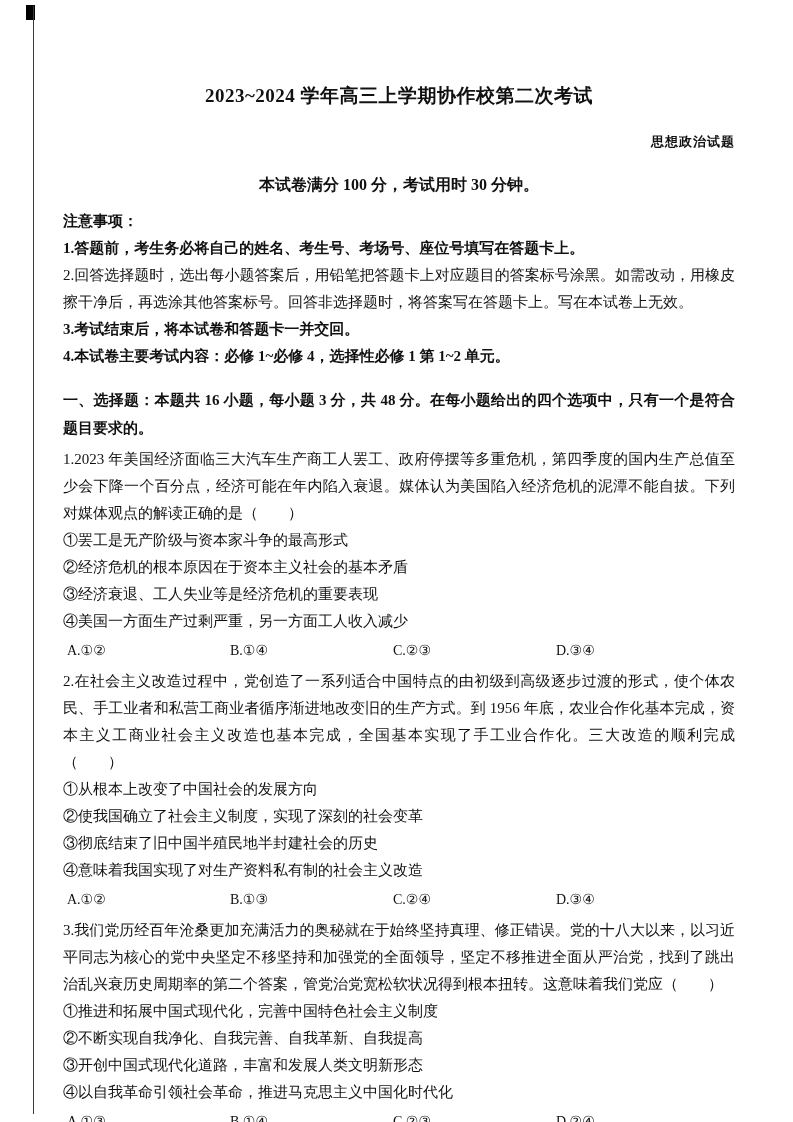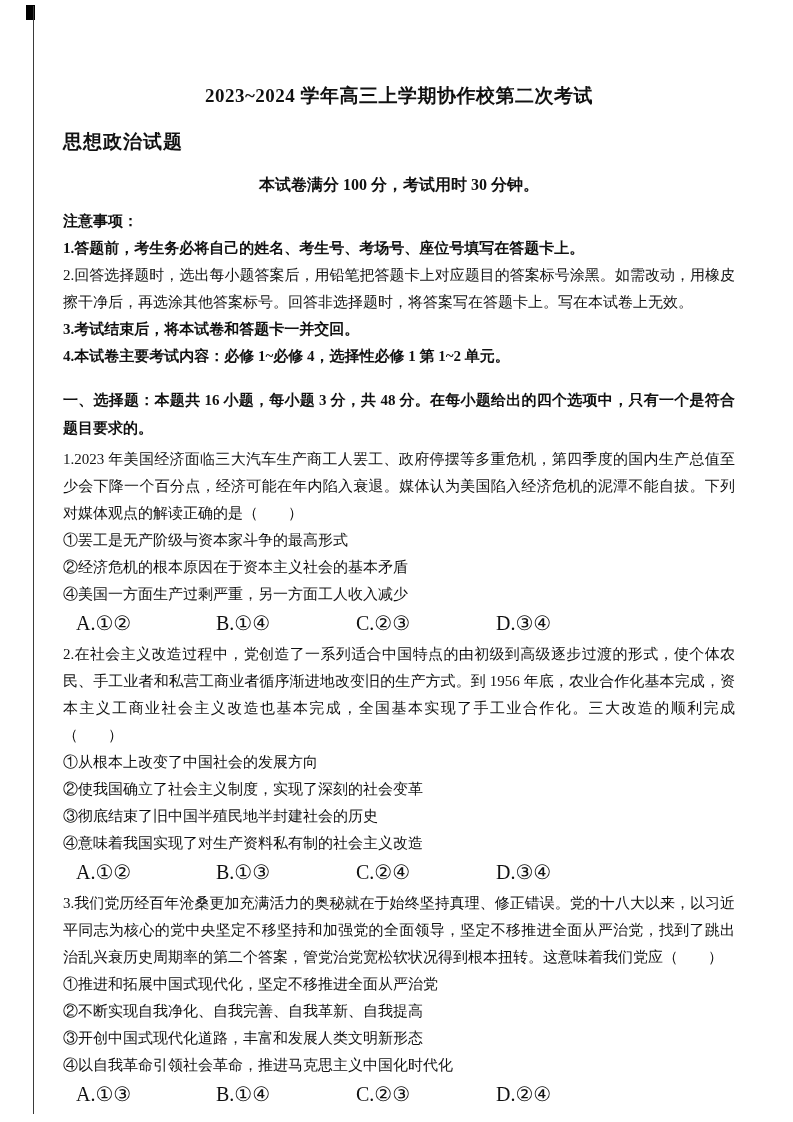--- a/index.html
+++ b/index.html
@@ -42,23 +42,23 @@
   }
   .title {
     text-align: center;
     font-weight: bold;
     font-size: 19px;
     line-height: 24px;
     margin: 0 0 22px 0;
     letter-spacing: 0.5px;
   }
   .subject {
-    text-align: left;
+    text-align: right;
     font-weight: bold;
-    font-size: 19px;
+    font-size: 13px;
     line-height: 24px;
     margin: 0 0 20px 0;
     letter-spacing: 1px;
   }
   .exam-info {
     text-align: center;
     font-weight: bold;
     font-size: 16px;
     line-height: 22px;
     margin: 0 0 12px 0;
@@ -92,23 +92,24 @@
     text-align: justify;
     margin: 0;
   }
   .q-option {
     font-size: 15px;
     line-height: 27px;
     margin: 0;
   }
   .answer-row {
     display: flex;
-    font-size: 20px;
+    font-size: 14px;
     line-height: 27px;
-    margin: 2px 0 0 13px;
+    margin: 2px 0 0 4px;
+    gap: 23px;
   }
   .answer-row .choice {
     display: inline-block;
     width: 140px;
   }
   .answer-row .choice:last-child { width: auto; }
 </style>
 </head>
 <body>
 
@@ -127,20 +128,21 @@
     <p class="para">2.回答选择题时，选出每小题答案后，用铅笔把答题卡上对应题目的答案标号涂黑。如需改动，用橡皮擦干净后，再选涂其他答案标号。回答非选择题时，将答案写在答题卡上。写在本试卷上无效。</p>
     <p class="para bold">3.考试结束后，将本试卷和答题卡一并交回。</p>
     <p class="para bold">4.本试卷主要考试内容：必修 1~必修 4，选择性必修 1 第 1~2 单元。</p>
 
     <p class="section-heading">一、选择题：本题共 16 小题，每小题 3 分，共 48 分。在每小题给出的四个选项中，只有一个是符合题目要求的。</p>
 
     <div class="question">
       <p class="q-stem">1.2023 年美国经济面临三大汽车生产商工人罢工、政府停摆等多重危机，第四季度的国内生产总值至少会下降一个百分点，经济可能在年内陷入衰退。媒体认为美国陷入经济危机的泥潭不能自拔。下列对媒体观点的解读正确的是（　　）</p>
       <p class="q-option">①罢工是无产阶级与资本家斗争的最高形式</p>
       <p class="q-option">②经济危机的根本原因在于资本主义社会的基本矛盾</p>
+      <p class="q-option">③经济衰退、工人失业等是经济危机的重要表现</p>
       <p class="q-option">④美国一方面生产过剩严重，另一方面工人收入减少</p>
       <p class="answer-row">
         <span class="choice">A.①②</span>
         <span class="choice">B.①④</span>
         <span class="choice">C.②③</span>
         <span class="choice">D.③④</span>
       </p>
     </div>
 
     <div class="question">
@@ -152,21 +154,21 @@
       <p class="answer-row">
         <span class="choice">A.①②</span>
         <span class="choice">B.①③</span>
         <span class="choice">C.②④</span>
         <span class="choice">D.③④</span>
       </p>
     </div>
 
     <div class="question">
       <p class="q-stem">3.我们党历经百年沧桑更加充满活力的奥秘就在于始终坚持真理、修正错误。党的十八大以来，以习近平同志为核心的党中央坚定不移坚持和加强党的全面领导，坚定不移推进全面从严治党，找到了跳出治乱兴衰历史周期率的第二个答案，管党治党宽松软状况得到根本扭转。这意味着我们党应（　　）</p>
-      <p class="q-option">①推进和拓展中国式现代化，坚定不移推进全面从严治党</p>
+      <p class="q-option">①推进和拓展中国式现代化，完善中国特色社会主义制度</p>
       <p class="q-option">②不断实现自我净化、自我完善、自我革新、自我提高</p>
       <p class="q-option">③开创中国式现代化道路，丰富和发展人类文明新形态</p>
       <p class="q-option">④以自我革命引领社会革命，推进马克思主义中国化时代化</p>
       <p class="answer-row">
         <span class="choice">A.①③</span>
         <span class="choice">B.①④</span>
         <span class="choice">C.②③</span>
         <span class="choice">D.②④</span>
       </p>
     </div>

